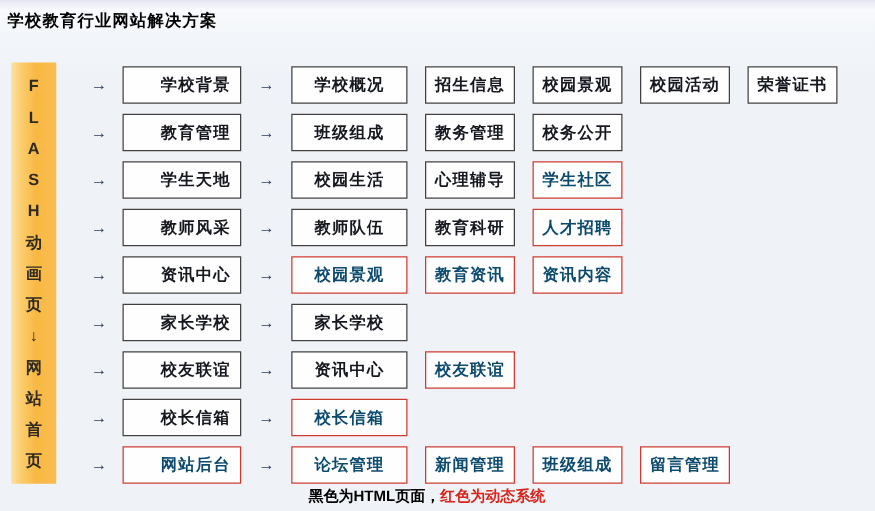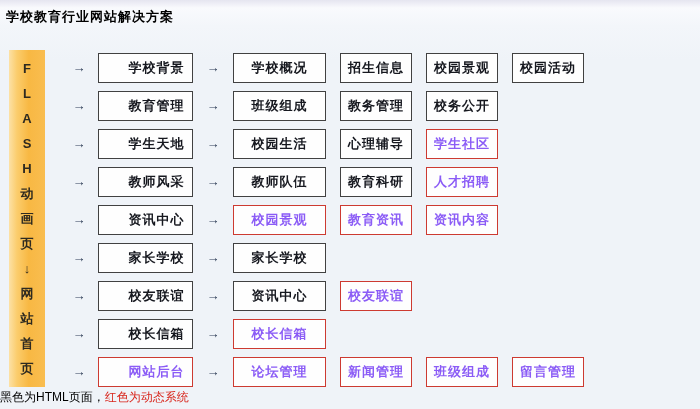--- a/index.html
+++ b/index.html
@@ -33,24 +33,24 @@
   .arrow.a2{width:40px;}
   .box{
     box-sizing:border-box;height:30px;flex:0 0 auto;
     border:1px solid #414141;background:#fefefe;
     display:flex;align-items:center;justify-content:center;
     font-size:13px;font-weight:bold;color:#16181f;letter-spacing:1px;
   }
   .box.main{width:95px;padding-left:22px;}
   .box.c2{width:93px;}
   .box.cn{width:72px;margin-left:14px;}
-  .box.red{border-color:#cd3a31;color:#8b5cf6;text-align:center;}
+  .box.red{border-color:#cd3a31;color:#0c4a6e;text-align:center;}
   .legend{
-    position:absolute;left:0;right:17px;top:389px;
-    font-size:12px;color:#000;
+    position:absolute;left:0;right:17px;top:389px;text-align:center;
+    font-size:12px;color:#000;font-weight:bold;
   }
   .legend .red-text{color:#d8241a;}
 </style>
 </head>
 <body>
 
 <div class="page">
 
   <div class="title">学校教育行业网站解决方案</div>
 
@@ -73,20 +73,21 @@
   <div class="rows">
 
     <div class="row">
       <span class="arrow">→</span>
       <div class="box main">学校背景</div>
       <span class="arrow a2">→</span>
       <div class="box c2">学校概况</div>
       <div class="box cn">招生信息</div>
       <div class="box cn">校园景观</div>
       <div class="box cn">校园活动</div>
+      <div class="box cn">荣誉证书</div>
     </div>
 
     <div class="row">
       <span class="arrow">→</span>
       <div class="box main">教育管理</div>
       <span class="arrow a2">→</span>
       <div class="box c2">班级组成</div>
       <div class="box cn">教务管理</div>
       <div class="box cn">校务公开</div>
     </div>

